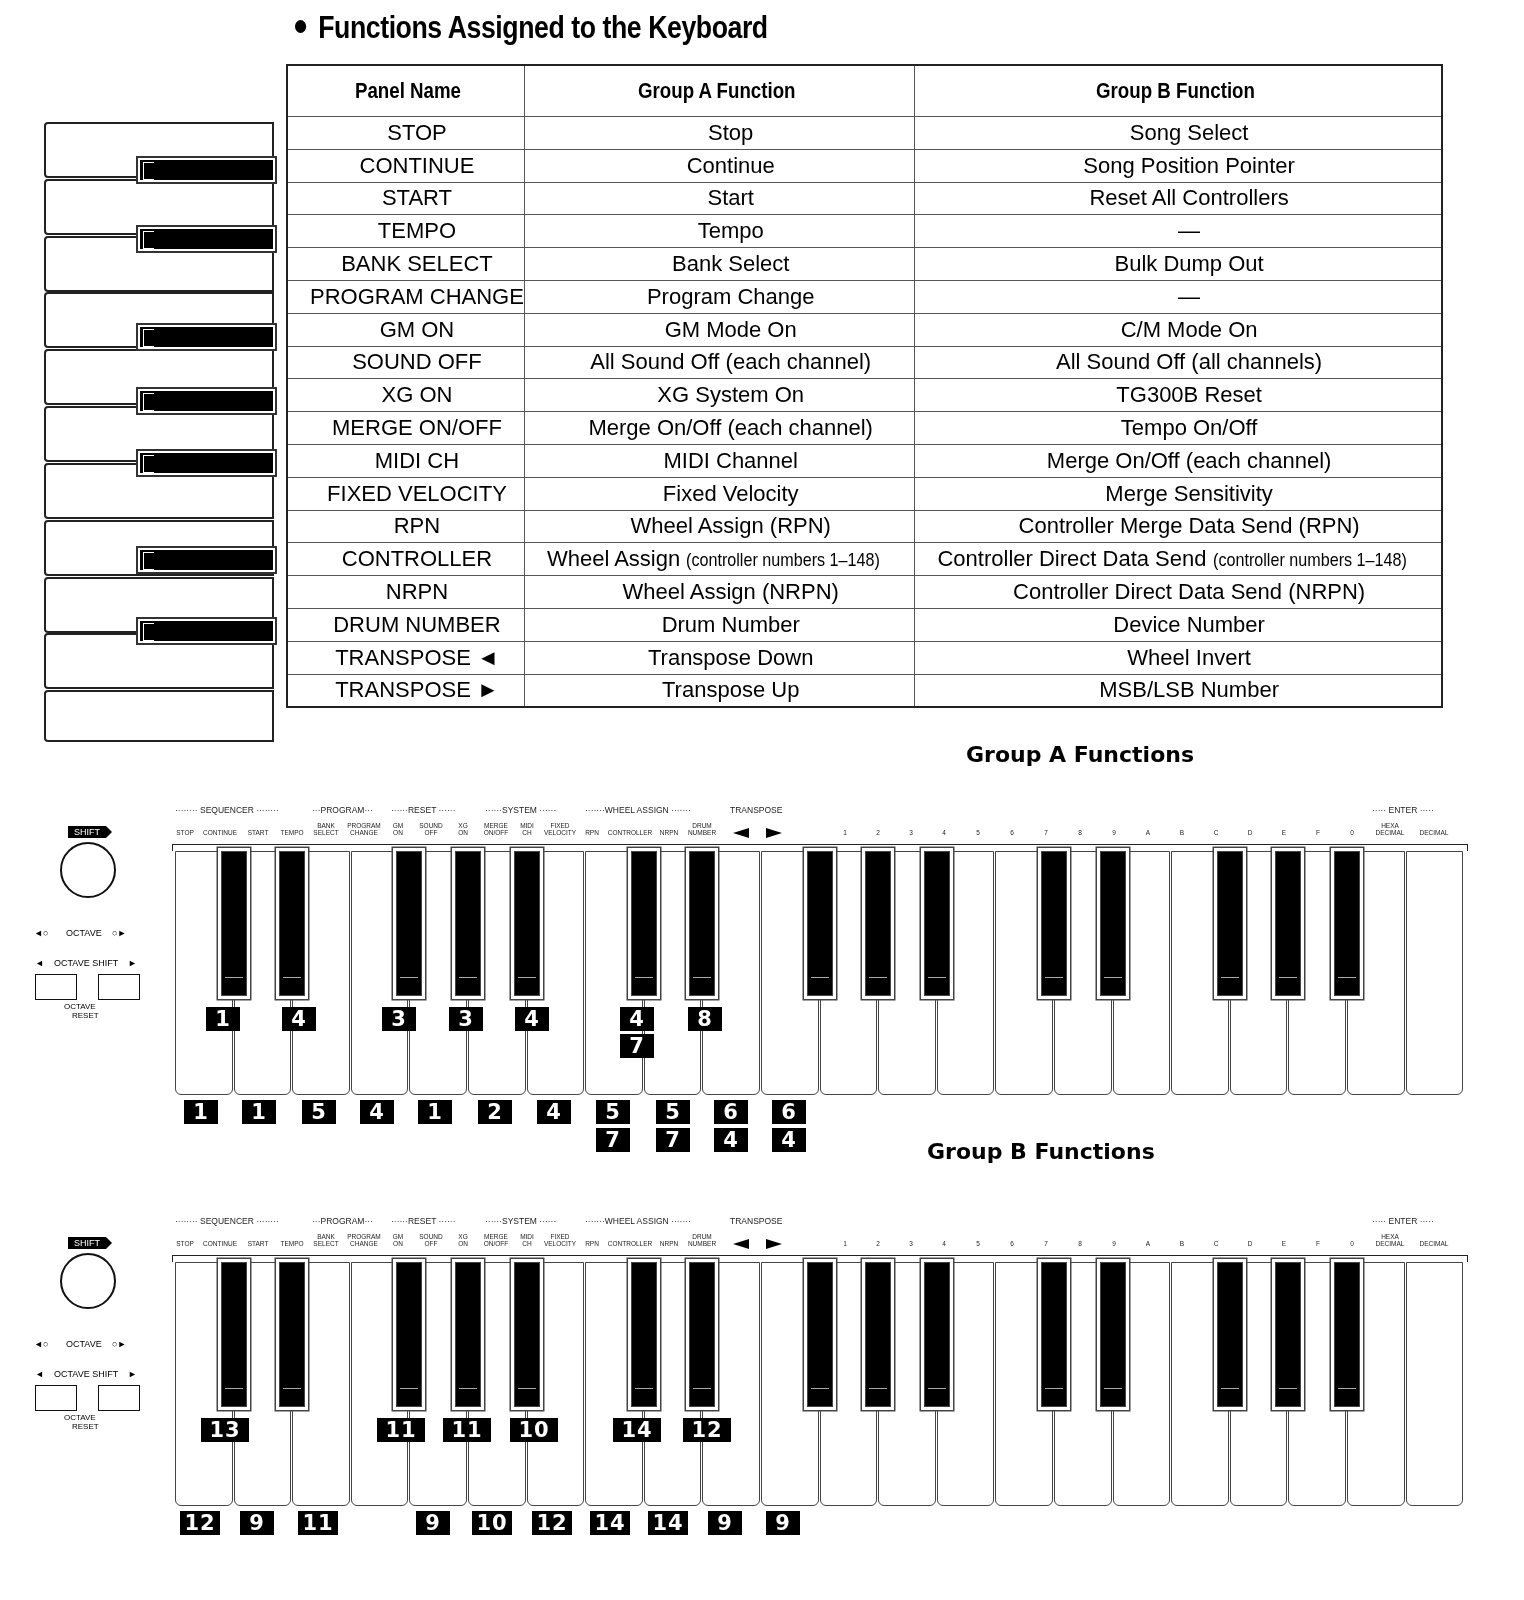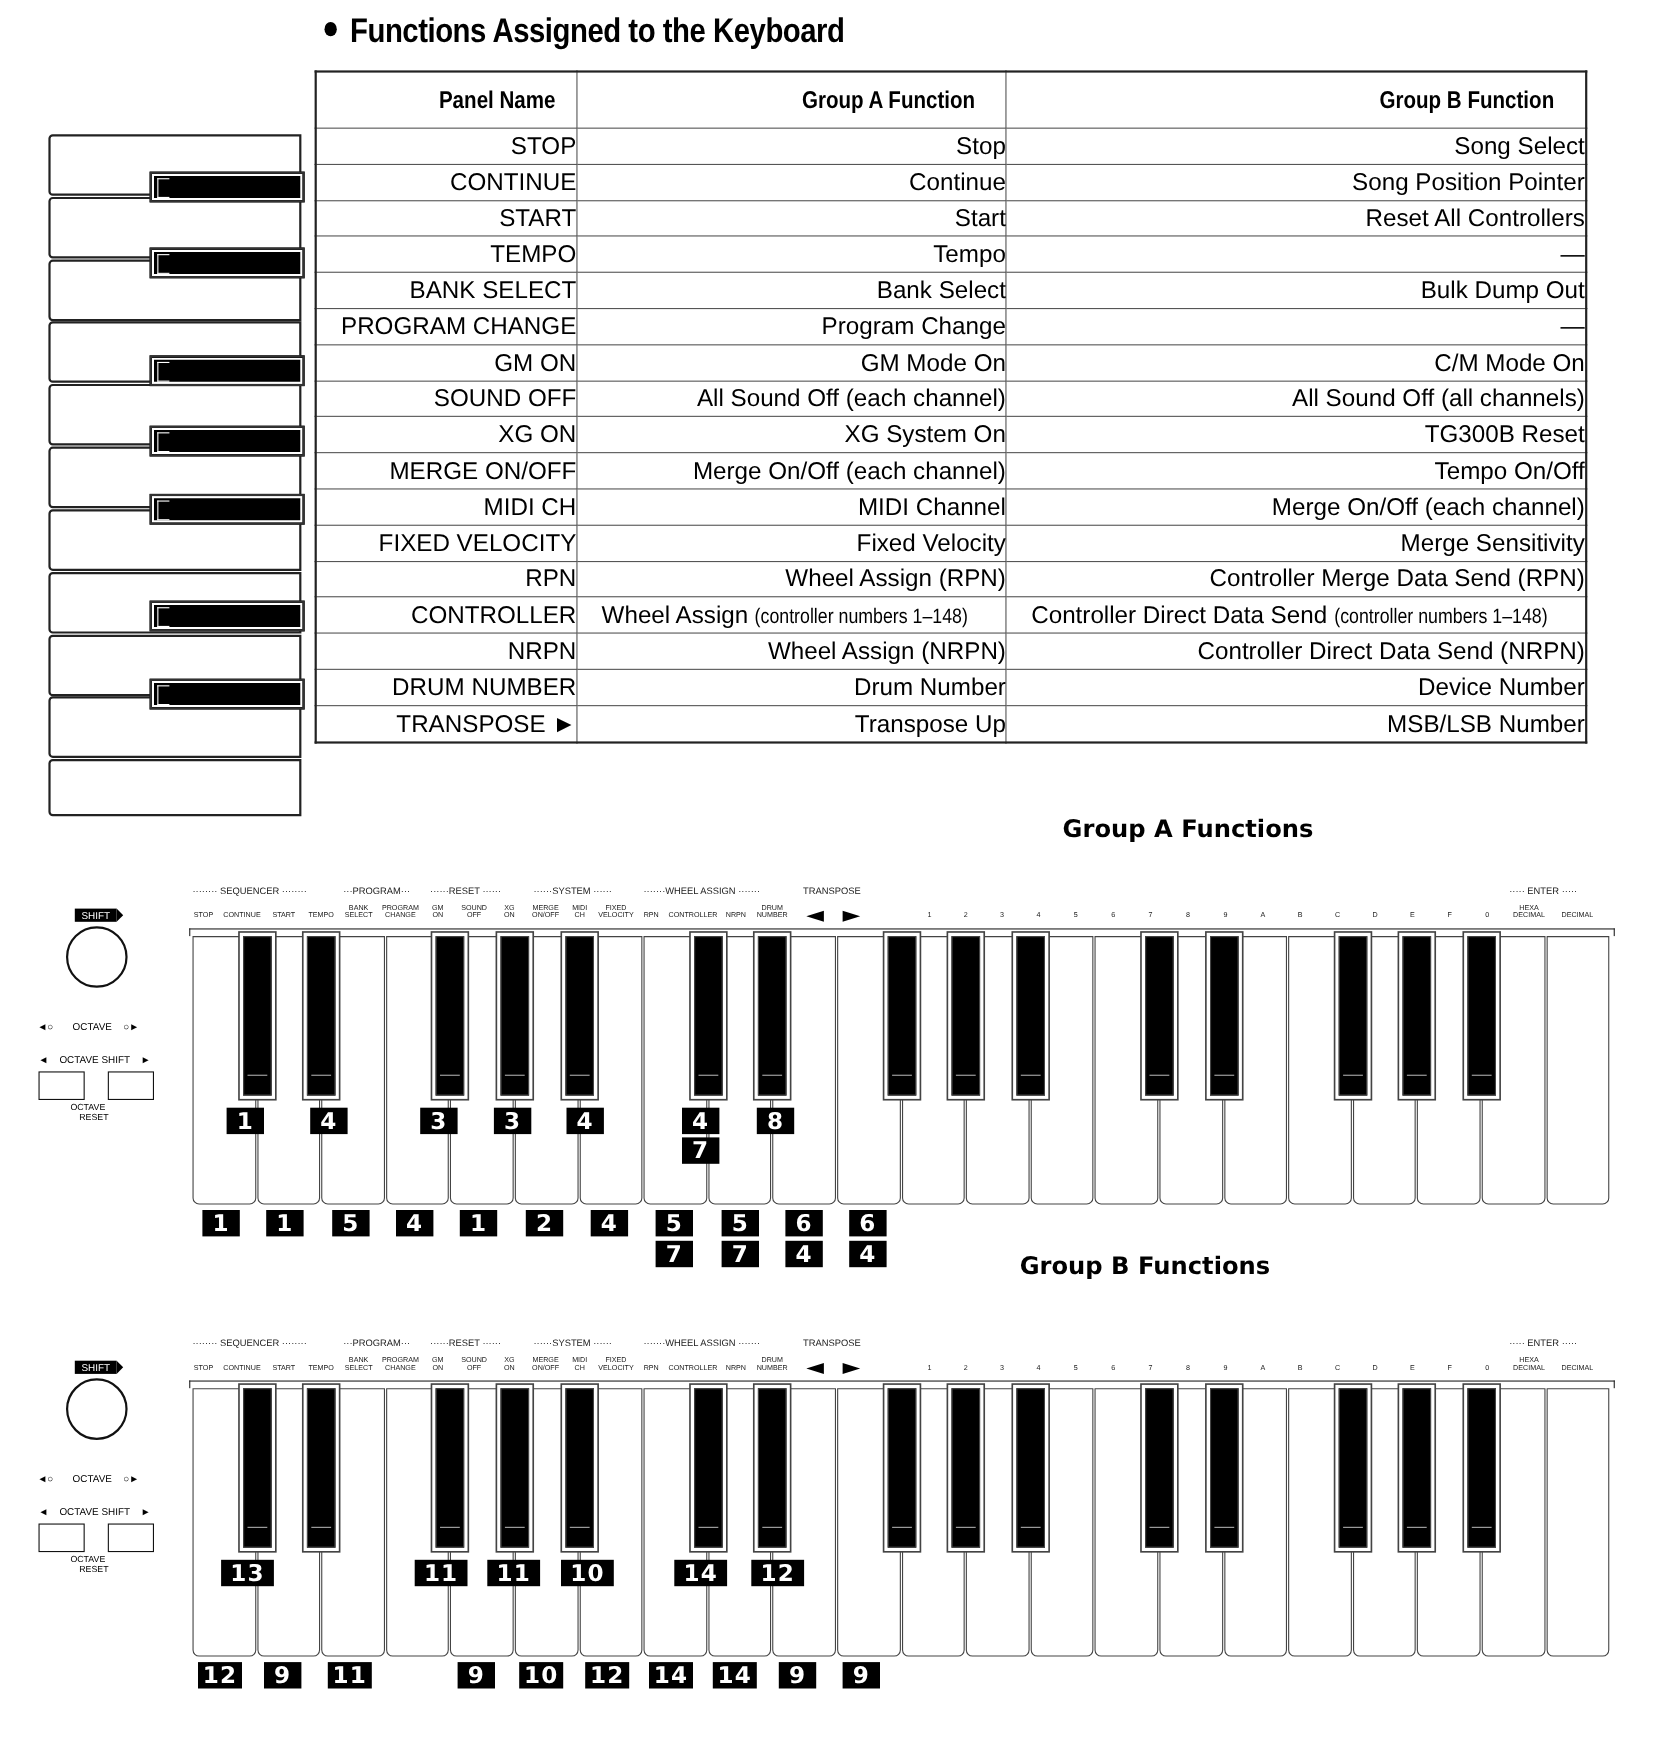--- a/index.html
+++ b/index.html
@@ -1,20 +1,20 @@
 <!DOCTYPE html>
 <html><head>
 <meta charset="utf-8">
 <style>
   html,body{margin:0;padding:0;background:#fff;}
   body{width:1524px;height:1600px;position:relative;overflow:hidden;font-family:"Liberation Sans",sans-serif;color:#000;}
   .title{position:absolute;left:295px;top:10px;font-family:"Liberation Sans",sans-serif;font-weight:bold;font-size:31px;letter-spacing:-0.5px;transform:scaleX(0.86);transform-origin:left center;white-space:nowrap;}
   .title .bullet{display:inline-block;width:13px;height:13px;border-radius:50%;background:#000;margin-right:14px;vertical-align:middle;position:relative;top:-3px;}
   table.fn{position:absolute;left:286px;top:64px;width:1150px;border-collapse:collapse;border:2px solid #222;}
-  table.fn th,table.fn td{border:1.5px solid #555;text-align:right;padding:0 0 0 22px;white-space:nowrap;}
+  table.fn th,table.fn td{border:1.5px solid #555;text-align:center;padding:0 0 0 22px;white-space:nowrap;}
   table.fn th{height:50px;font-weight:bold;font-size:22px;}
   table.fn th span{display:inline-block;transform:scaleX(0.85);transform-origin:left center;}
   table.fn td{height:31.8px;font-size:22px;}
   table.fn td.c1{width:225px;}
   table.fn td.c2{width:374px;}
   .small{font-size:19px;display:inline-block;transform:scaleX(0.85);transform-origin:left center;}
   
   .vpiano{position:absolute;left:44px;top:122px;width:233px;height:612px;}
   .vwk{position:absolute;left:0;width:230px;border:2px solid #222;border-radius:4px 0 0 4px;background:#fff;box-sizing:border-box;}
   .vbk{position:absolute;left:92px;width:141px;height:28px;background:#000;border:2px solid #333;box-sizing:border-box;box-shadow:inset 0 0 0 2px #fff, inset 0 0 0 5px #000;}
@@ -147,20 +147,25 @@
       </tr>
       <tr>
         <td class="c1"><span>NRPN</span></td>
         <td class="c2"><span>Wheel Assign  (NRPN)</span></td>
         <td class="c3"><span>Controller Direct Data Send (NRPN)</span></td>
       </tr>
       <tr>
         <td class="c1"><span>DRUM NUMBER</span></td>
         <td class="c2"><span>Drum Number</span></td>
         <td class="c3"><span>Device Number</span></td>
+      </tr>
+      <tr>
+        <td class="c1"><span>TRANSPOSE ◄</span></td>
+        <td class="c2"><span>Transpose Down</span></td>
+        <td class="c3"><span>Wheel Invert</span></td>
       </tr>
       <tr>
         <td class="c1"><span>TRANSPOSE ►</span></td>
         <td class="c2"><span>Transpose Up</span></td>
         <td class="c3"><span>MSB/LSB Number</span></td>
       </tr>
     </tbody>
 </table>
 
 <div class="section-title" style="left:966px;top:742px;">Group A Functions</div>

